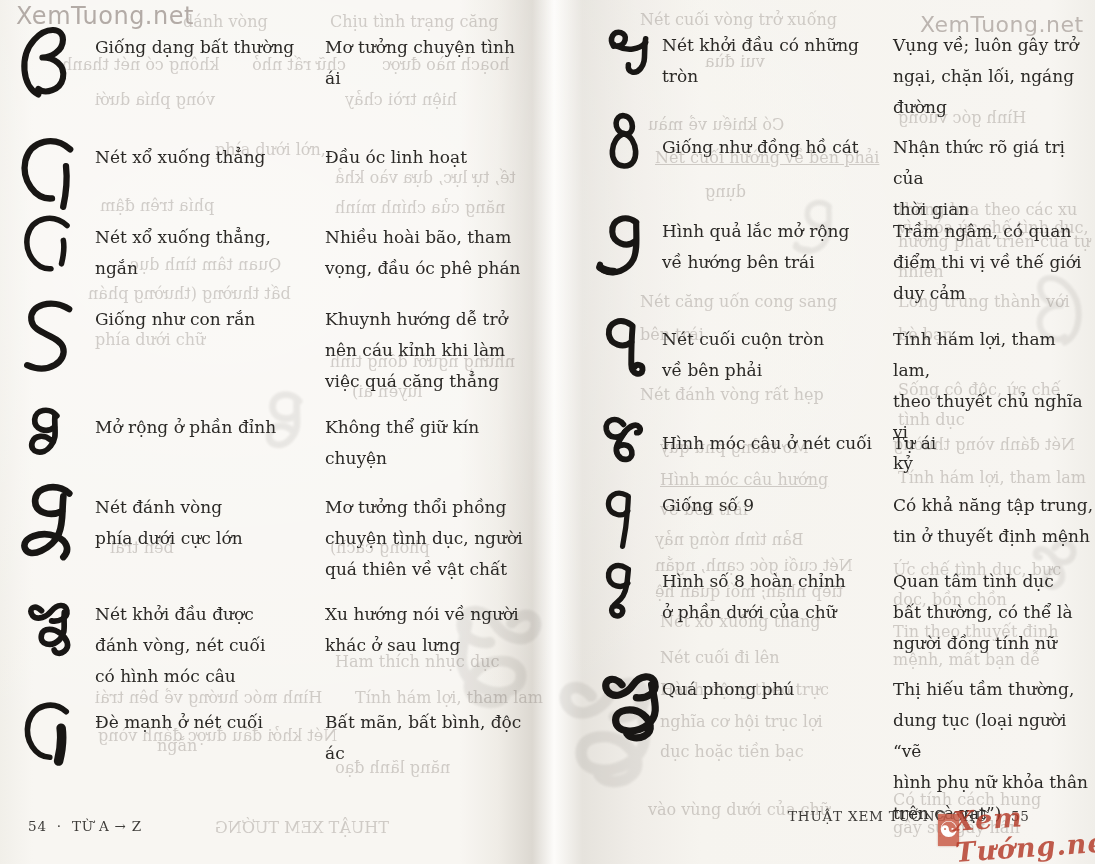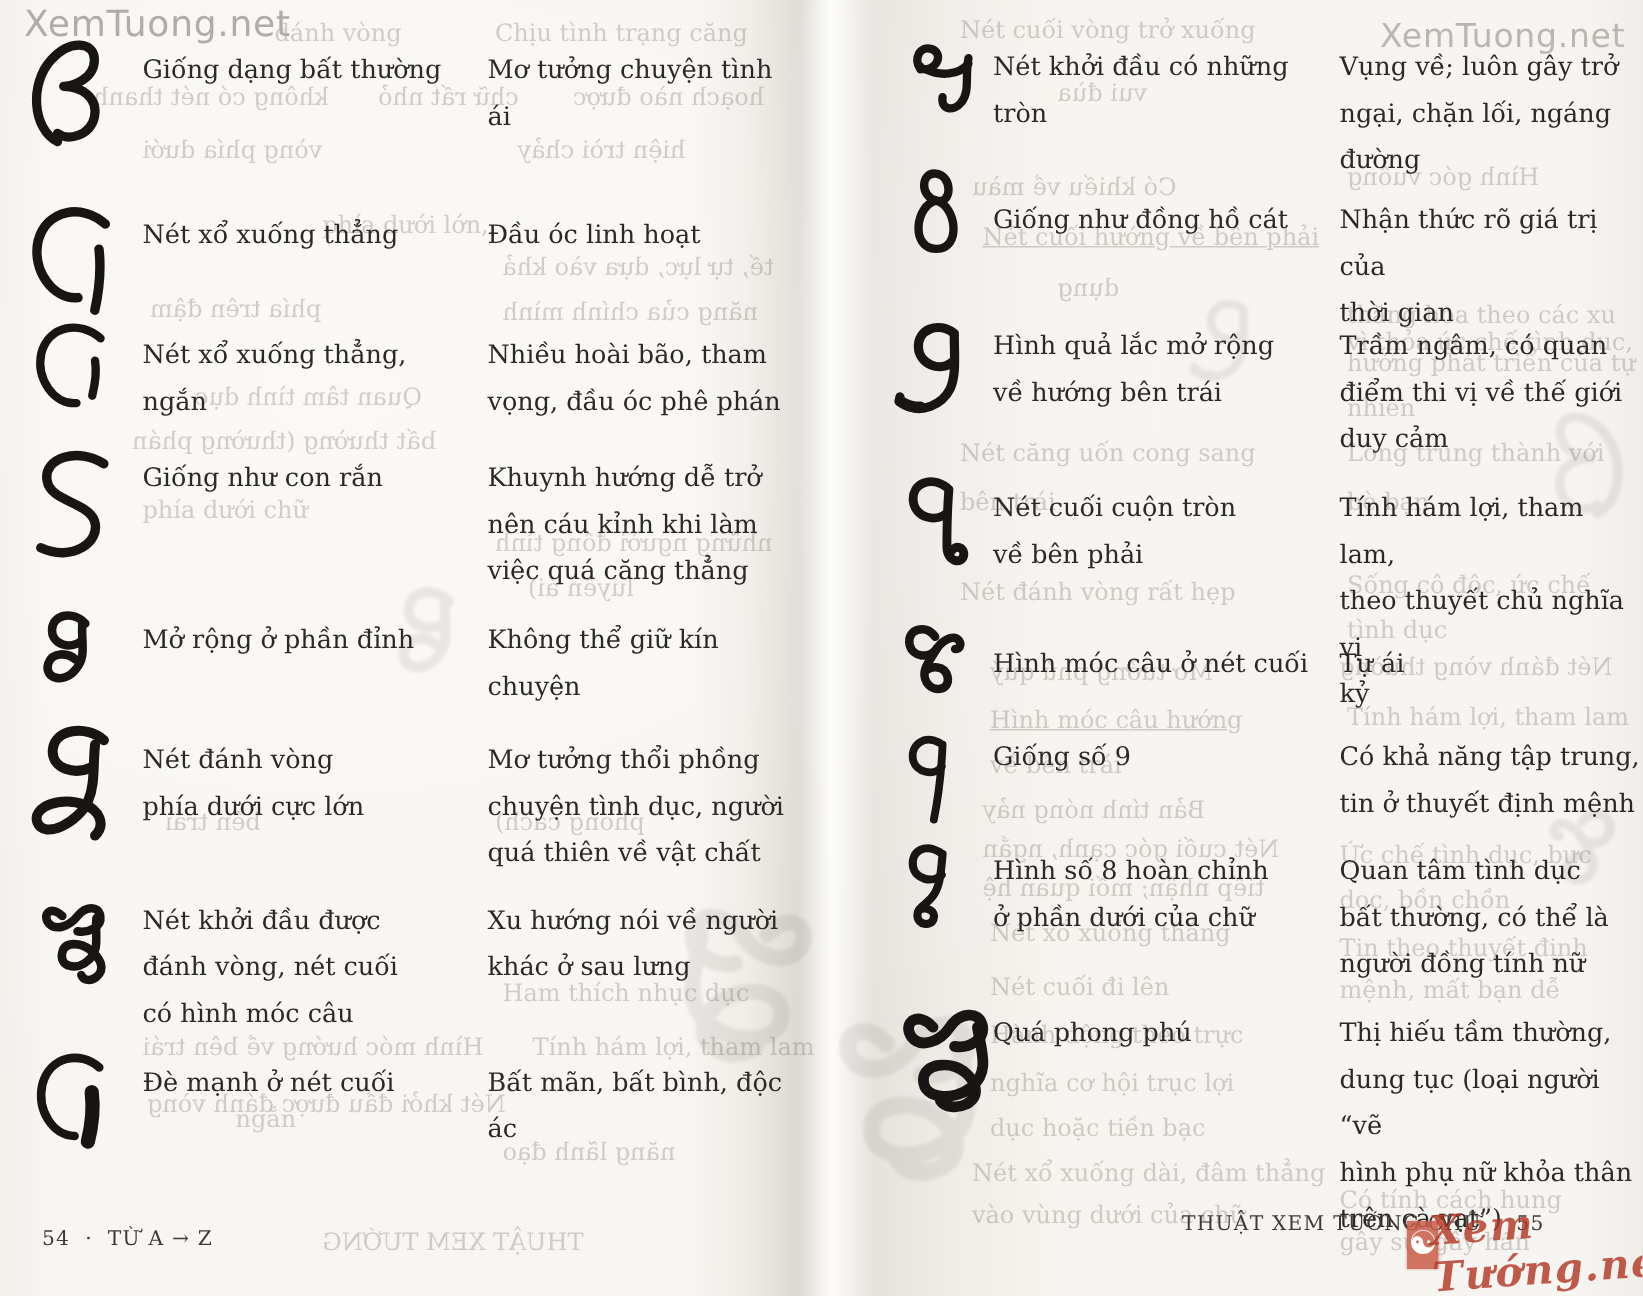--- a/index.html
+++ b/index.html
@@ -145,21 +145,20 @@
       <span class="ghost mir" style="left: 655px; top: 582px;">tiếp nhận; mối quan hệ</span>
       <span class="ghost" style="left: 893px; top: 560px;">Ức chế tình dục, bực</span>
       <span class="ghost" style="left: 893px; top: 590px;">dọc, bồn chồn</span>
       <span class="ghost" style="left: 660px; top: 612px;">Nét xổ xuống thẳng</span>
       <span class="ghost" style="left: 893px; top: 622px;">Tin theo thuyết định</span>
       <span class="ghost" style="left: 893px; top: 650px;">mệnh, mất bạn dễ</span>
       <span class="ghost" style="left: 660px; top: 648px;">Nét cuối đi lên</span>
       <span class="ghost" style="left: 660px; top: 680px;">Hành động theo trực</span>
       <span class="ghost" style="left: 660px; top: 712px;">nghĩa cơ hội trục lợi</span>
       <span class="ghost" style="left: 660px; top: 742px;">dục hoặc tiền bạc</span>
-      <span class="ghost" style="left: 648px; top: 772px;">Nét xổ xuống dài, đâm thẳng</span>
       <span class="ghost" style="left: 648px; top: 800px;">vào vùng dưới của chữ</span>
       <span class="ghost" style="left: 893px; top: 790px;">Có tính cách hung</span>
       <span class="ghost" style="left: 893px; top: 818px;">gây sự, gây hấn</span>
       <span class="ghost-glyph" style="left: 250px; top: 380px;"><svg viewBox="0 0 100 120" width="77" height="91">
           <path d="M64 28 C52 14 30 18 29 34 C28 50 48 56 60 46" stroke-width="9"></path>
           <path d="M61 26 C59 48 66 62 54 76 C42 92 20 86 25 70 C29 58 45 58 54 66" stroke-width="9"></path>
         </svg></span>
       <span class="ghost-glyph mir" style="left: 420px; top: 580px;"><svg viewBox="0 0 100 120" width="135" height="144">
           <path d="M30 36 C18 22 4 32 12 44 C20 54 36 48 44 36 C52 24 68 22 71 34 C74 46 60 54 48 52" stroke-width="9"></path>
           <path d="M67 36 C71 58 77 74 62 86 C47 98 22 96 22 80 C22 66 44 64 56 73 C66 81 70 93 58 100 C50 104 40 103 36 97" stroke-width="9"></path>

